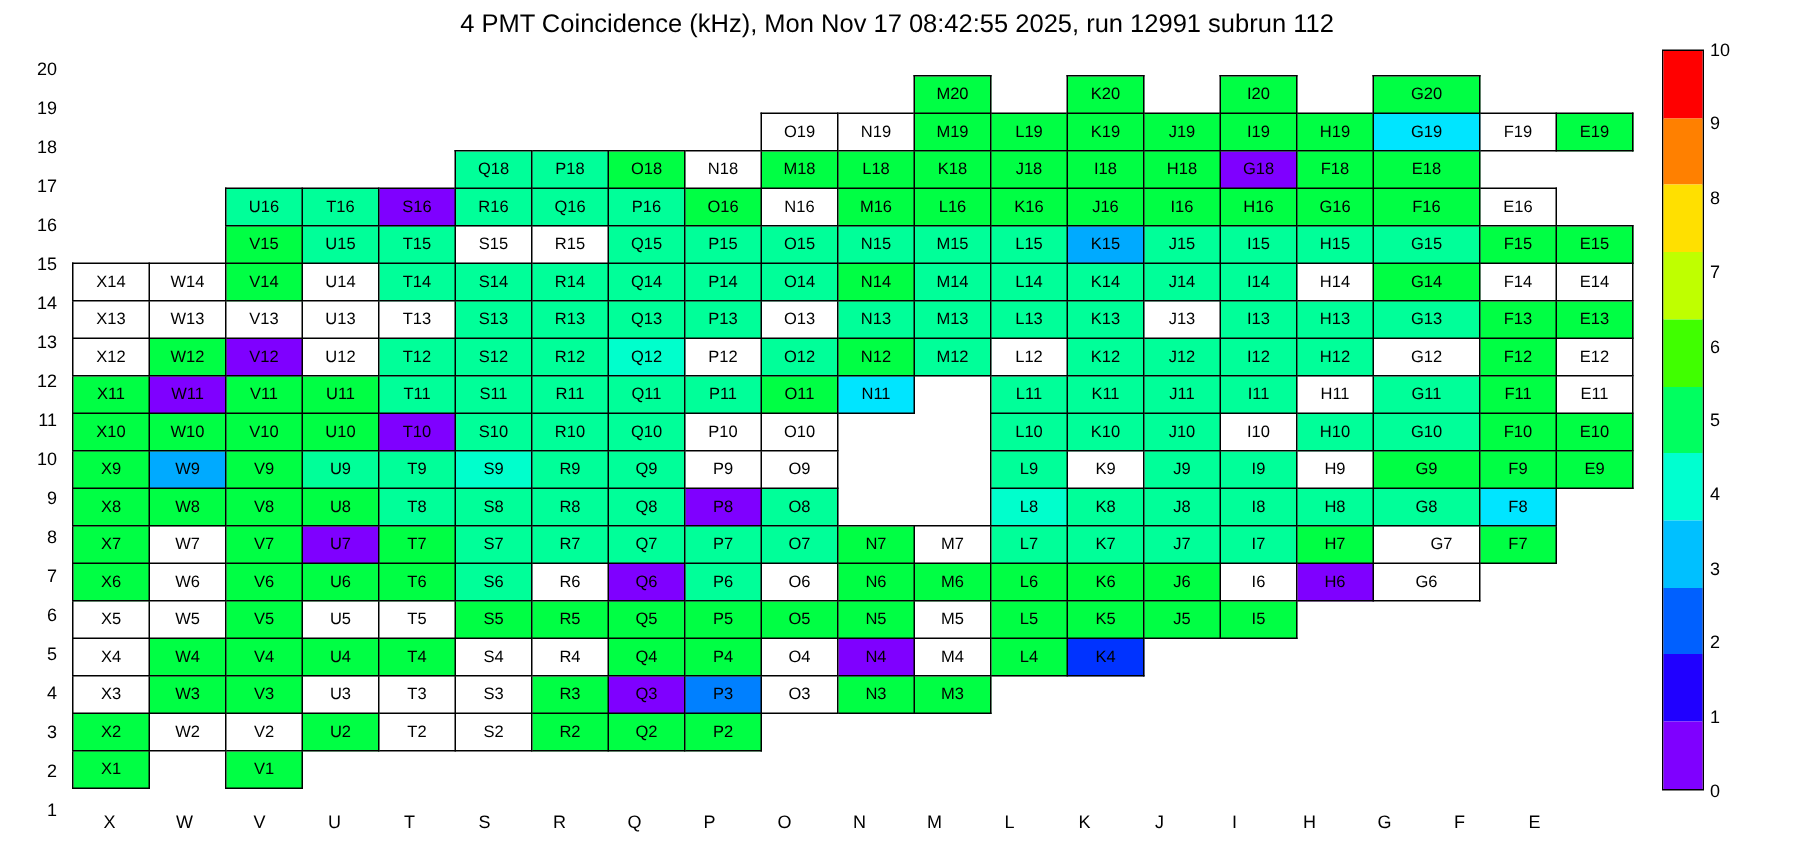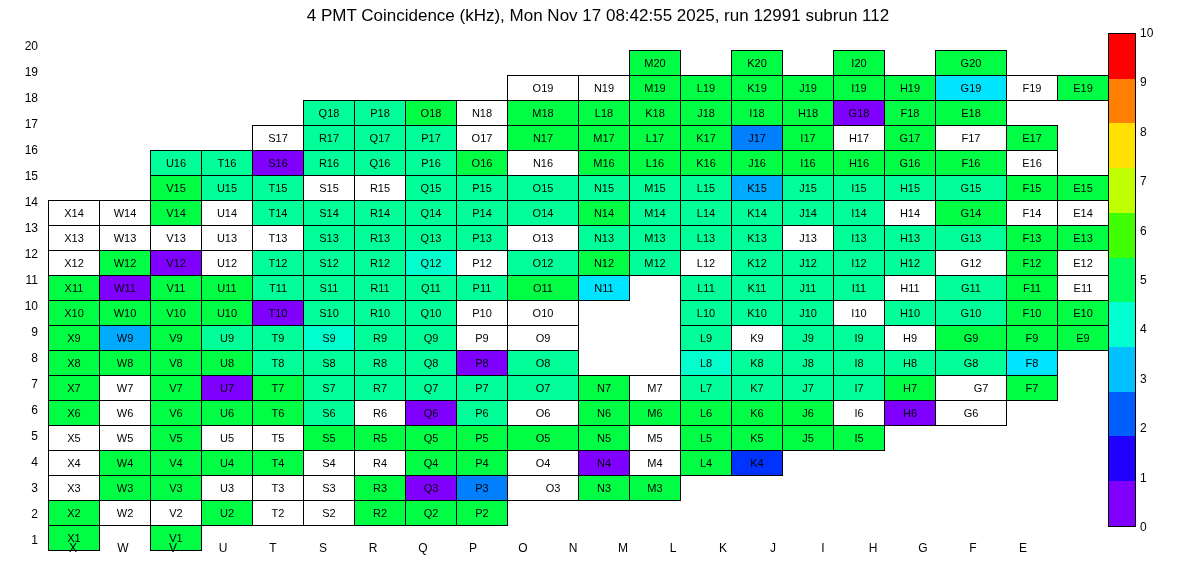--- a/index.html
+++ b/index.html
@@ -111,42 +111,20 @@
             <td style="background: rgb(0, 255, 68);">H18</td>
             <td style="background: rgb(127, 0, 255);">G18</td>
             <td style="background: rgb(0, 255, 68);">F18</td>
             <td style="background: rgb(0, 255, 68);">E18</td>
             <td class="empty" style="border: none;"></td>
             <td class="empty" style="border: none;"></td>
           </tr>
           <tr>
             <td class="empty" style="border: none;"></td>
             <td class="empty" style="border: none;"></td>
-            <td class="empty" style="border: none;"></td>
-            <td class="empty" style="border: none;"></td>
-            <td style="background: rgb(255, 255, 255);">S17</td>
-            <td style="background: rgb(0, 255, 153);">R17</td>
-            <td style="background: rgb(0, 255, 153);">Q17</td>
-            <td style="background: rgb(0, 255, 153);">P17</td>
-            <td style="background: rgb(255, 255, 255);">O17</td>
-            <td style="background: rgb(0, 255, 68);">N17</td>
-            <td style="background: rgb(0, 255, 68);">M17</td>
-            <td style="background: rgb(0, 255, 68);">L17</td>
-            <td style="background: rgb(0, 255, 68);">K17</td>
-            <td style="background: rgb(0, 128, 255);">J17</td>
-            <td style="background: rgb(0, 255, 68);">I17</td>
-            <td style="background: rgb(255, 255, 255);">H17</td>
-            <td style="background: rgb(0, 255, 68);">G17</td>
-            <td style="background: rgb(255, 255, 255);">F17</td>
-            <td style="background: rgb(0, 255, 68);">E17</td>
-            <td class="empty" style="border: none;"></td>
-          </tr>
-          <tr>
-            <td class="empty" style="border: none;"></td>
-            <td class="empty" style="border: none;"></td>
             <td style="background: rgb(0, 255, 153);">U16</td>
             <td style="background: rgb(0, 255, 153);">T16</td>
             <td style="background: rgb(127, 0, 255);">S16</td>
             <td style="background: rgb(0, 255, 153);">R16</td>
             <td style="background: rgb(0, 255, 153);">Q16</td>
             <td style="background: rgb(0, 255, 153);">P16</td>
             <td style="background: rgb(0, 255, 68);">O16</td>
             <td style="background: rgb(255, 255, 255);">N16</td>
             <td style="background: rgb(0, 255, 68);">M16</td>
             <td style="background: rgb(0, 255, 68);">L16</td>
@@ -426,21 +404,21 @@
           <tr>
             <td style="background: rgb(255, 255, 255);">X3</td>
             <td style="background: rgb(0, 255, 68);">W3</td>
             <td style="background: rgb(0, 255, 68);">V3</td>
             <td style="background: rgb(255, 255, 255);">U3</td>
             <td style="background: rgb(255, 255, 255);">T3</td>
             <td style="background: rgb(255, 255, 255);">S3</td>
             <td style="background: rgb(0, 255, 68);">R3</td>
             <td style="background: rgb(127, 0, 255);">Q3</td>
             <td style="background: rgb(0, 128, 255);">P3</td>
-            <td style="background: rgb(255, 255, 255); padding-left: 20px;">O3</td>
+            <td style="background: rgb(255, 255, 255);">O3</td>
             <td style="background: rgb(0, 255, 68);">N3</td>
             <td style="background: rgb(0, 255, 68);">M3</td>
             <td class="empty" style="border: none;"></td>
             <td class="empty" style="border: none;"></td>
             <td class="empty" style="border: none;"></td>
             <td class="empty" style="border: none;"></td>
             <td class="empty" style="border: none;"></td>
             <td class="empty" style="border: none;"></td>
             <td class="empty" style="border: none;"></td>
             <td class="empty" style="border: none;"></td>

